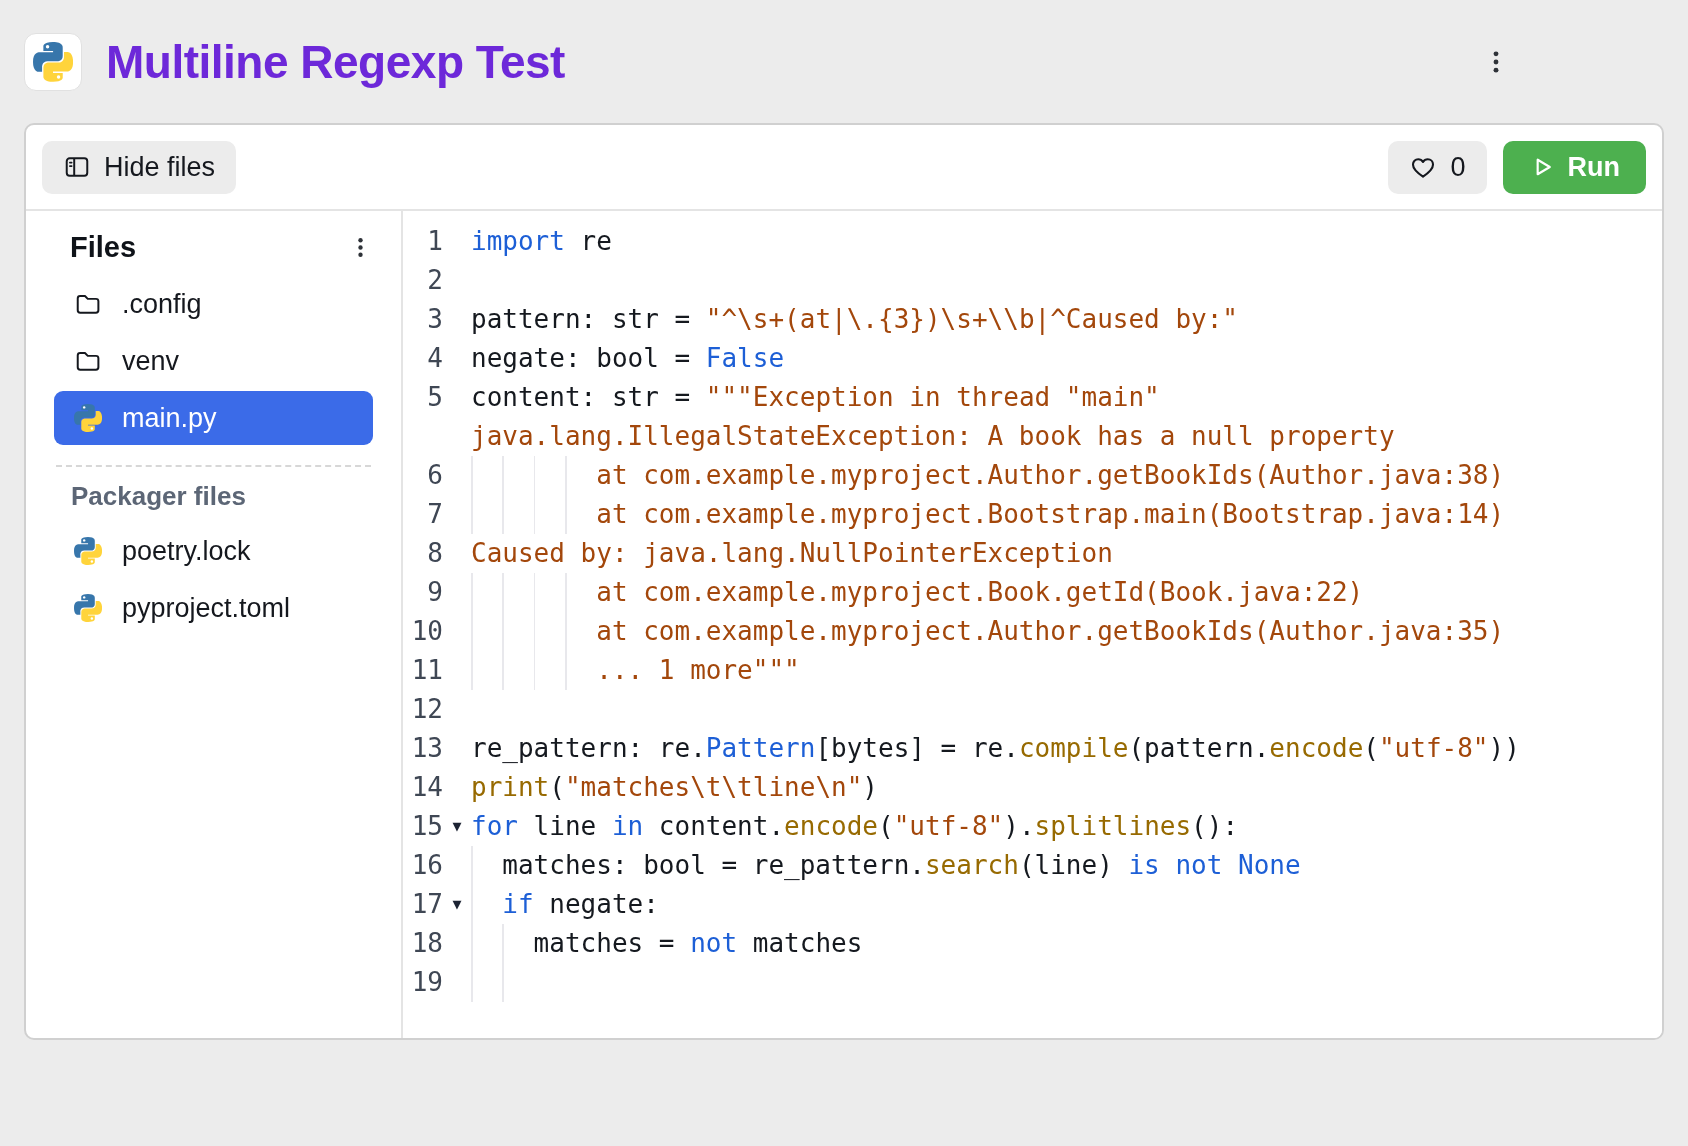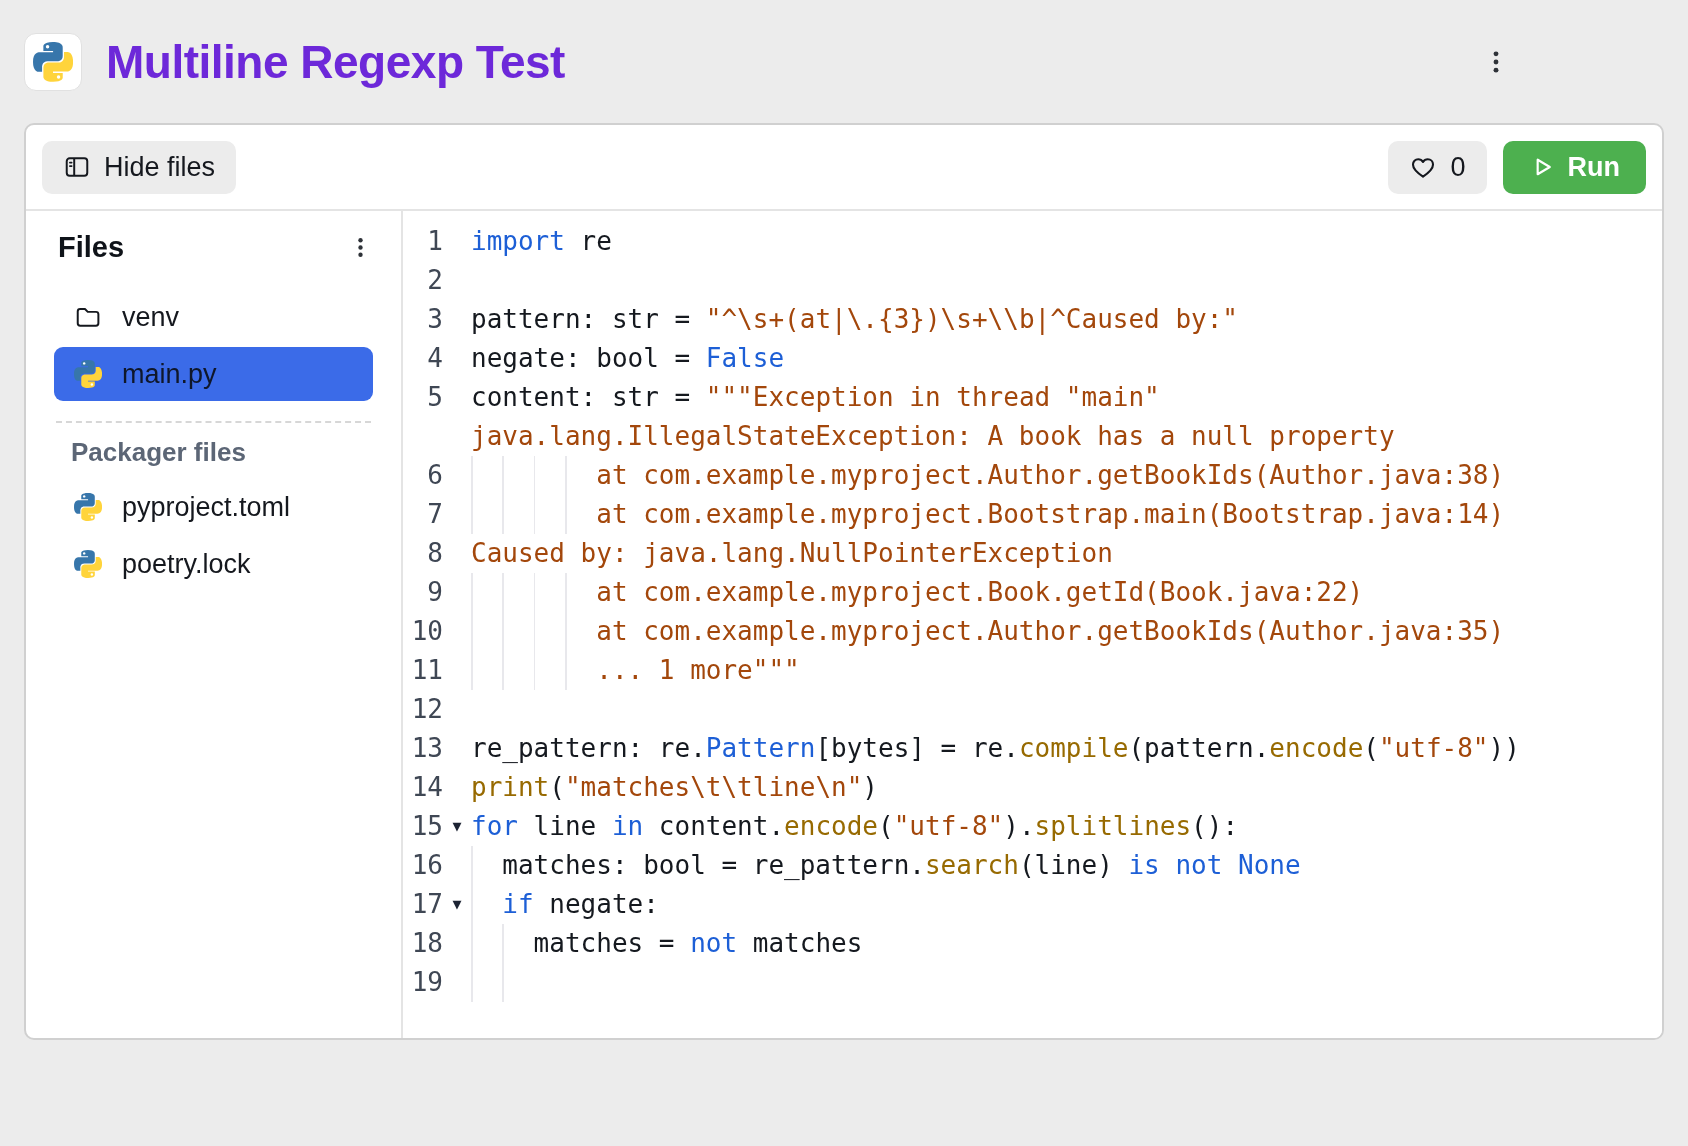--- a/index.html
+++ b/index.html
@@ -35,29 +35,29 @@
   .btn.gray{background:#ececec}
   .btn .ic24{width:28px;height:28px;color:#15181e}
   .spacer{flex:1}
   .btn.run{background:var(--green);color:#fff;font-weight:600;padding:0 26px;gap:13px}
   .btn.run .ic24{color:#fff;width:26px;height:26px}
 
   .content{flex:1;display:flex;min-height:0}
 
   
   .sidebar{width:377px;flex:none;border-right:2px solid #e4e4e4;padding-top:20px;overflow:hidden}
-  .files-header{display:flex;align-items:center;justify-content:space-between;padding:0 24px 0 32px;margin-bottom:26px}
+  .files-header{display:flex;align-items:center;justify-content:space-between;padding:0 24px 0 44px;margin-bottom:13px}
   .files-title{font-size:29px;font-weight:700;color:#0f1319}
   .side-kebab{background:none;border:none;padding:4px;cursor:pointer;color:#2e3238}
   .side-kebab svg{width:25px;height:25px;fill:currentColor}
   .file-row{display:flex;align-items:center;gap:20px;height:54px;margin:3px 28px;padding:0 20px;
     border-radius:9px;font-size:27px;color:#15181e;cursor:pointer}
   .file-row .ic24{width:28px;height:28px;color:#15181e;flex:none}
   .file-row .icpy{width:28px;height:28px;flex:none}
-  .file-row.selected{background:var(--accent);color:#0f172a}
+  .file-row.selected{background:var(--accent);color:#ffffff}
   .dashed-divider{border-top:2px dashed #d7d7d7;margin:20px 30px 14px}
   .pkg-title{font-size:26px;font-weight:700;color:#5c6676;padding:0 45px;margin:4px 0 12px}
 
   
   .editor{flex:1;padding:11px 0 0 4px;font-family:"DejaVu Sans Mono",monospace;font-size:26px;
     color:var(--plain);overflow:hidden;background:#fff}
   .code-row{display:flex;height:39px;line-height:39px;position:relative}
   .ln{width:36px;flex:none;text-align:right;color:#3f4754;user-select:none}
   .fold{width:28px;flex:none;text-align:center;font-size:15px;color:#1c2333;user-select:none}
   .codeline{white-space:pre;flex:1}
@@ -147,43 +147,49 @@
           <svg>
               <use href="#i-kebab"></use>
             </svg>
         </button>
       </div>
 
       <div class="file-row">
         <svg class="ic24">
             <use href="#i-folder"></use>
           </svg>
+        <span>.config</span>
+      </div>
+      <div class="file-row">
+        <svg class="ic24">
+            <use href="#i-folder"></use>
+          </svg>
         <span>venv</span>
       </div>
       <div class="file-row selected">
         <svg class="icpy">
             <use href="#i-python"></use>
           </svg>
         <span>main.py</span>
       </div>
 
       <div class="dashed-divider"></div>
       <div class="pkg-title">Packager files</div>
 
       <div class="file-row">
         <svg class="icpy">
             <use href="#i-python"></use>
           </svg>
-        <span>pyproject.toml</span>
+        <span>poetry.lock</span>
       </div>
       <div class="file-row">
         <svg class="icpy">
             <use href="#i-python"></use>
           </svg>
-        <span>poetry.lock</span>
+        <span>pyproject.toml</span>
       </div>
     </aside>
 
     <main class="editor">
       <div>
           <div class="code-row">
             <span class="ln">1</span>
             <span class="fold"></span>
             <span class="codeline"><span class="tok-kw">import</span><span class="tok-plain"> re</span></span>
           </div>

